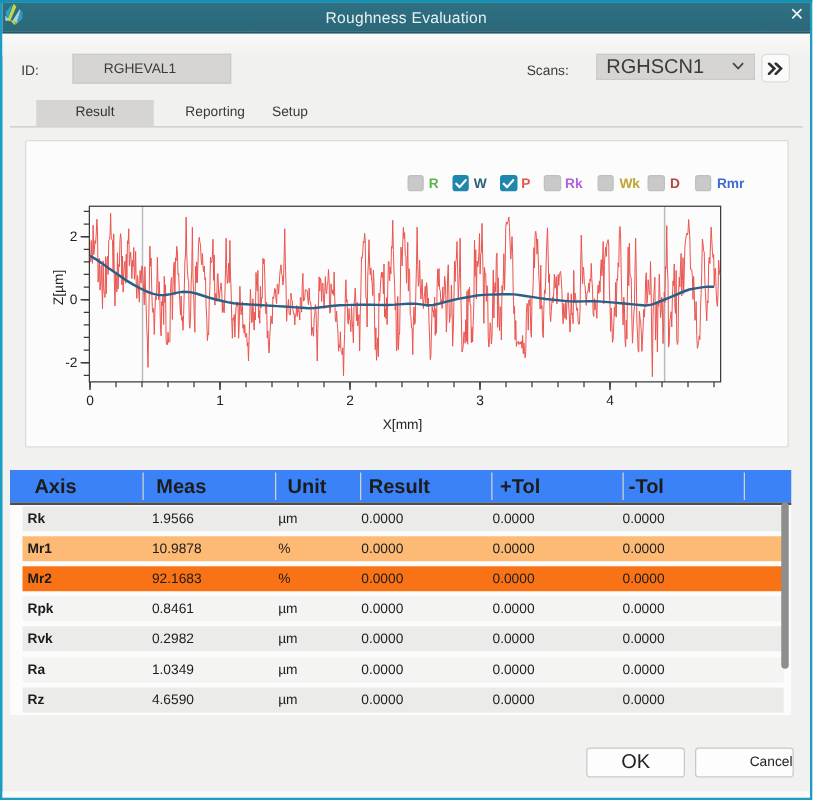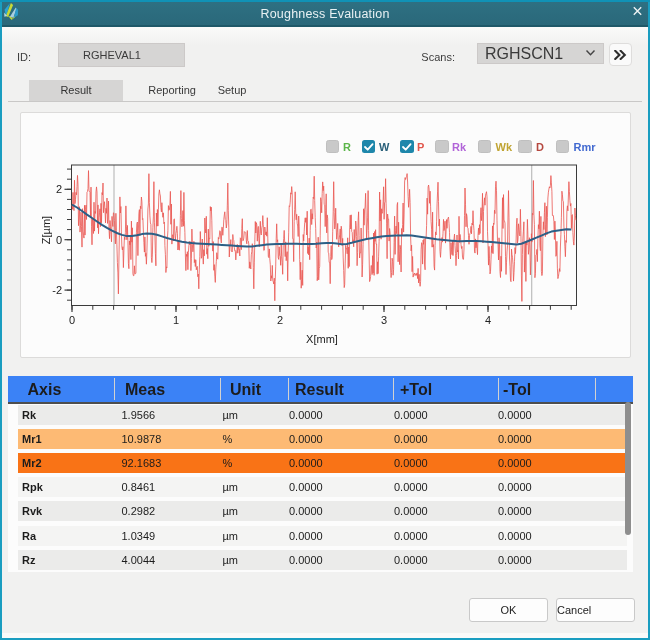--- a/index.html
+++ b/index.html
@@ -185,21 +185,21 @@
 <div style="position:absolute;left:18px;top:525.5px;width:609px;height:20px;background:#f4f4f3;font-size:11px;color:#1c1c1c;line-height:20px">
     <span style="position:absolute;left:4px;font-weight:700">Ra</span>
     <span style="position:absolute;left:103.5px">1.0349</span>
     <span style="position:absolute;left:204.5px">µm</span>
     <span style="position:absolute;left:271px">0.0000</span>
     <span style="position:absolute;left:376px">0.0000</span>
     <span style="position:absolute;left:480px">0.0000</span>
   </div>
 <div style="position:absolute;left:18px;top:549.7px;width:609px;height:20px;background:#ebebea;font-size:11px;color:#1c1c1c;line-height:20px">
     <span style="position:absolute;left:4px;font-weight:700">Rz</span>
-    <span style="position:absolute;left:103.5px">4.0044</span>
+    <span style="position:absolute;left:103.5px">4.6590</span>
     <span style="position:absolute;left:204.5px">µm</span>
     <span style="position:absolute;left:271px">0.0000</span>
     <span style="position:absolute;left:376px">0.0000</span>
     <span style="position:absolute;left:480px">0.0000</span>
   </div>
 <div class="abs" style="left:624.5px;top:402px;width:6px;height:133px;background:#8e8e8e;border-radius:3px"></div>
 <div class="abs" style="left:2px;top:633px;width:646px;height:5px;background:#fafaf9"></div>
-<div class="abs" style="left:469px;top:598px;width:79px;height:24px;background:#fdfdfd;border:1px solid #c9c9c9;box-sizing:border-box;border-radius:3px;text-align:center;font-size:11px;color:#222;line-height:22px">OK</div>
-<div class="abs" style="left:556px;top:598px;width:79px;height:24px;background:#fdfdfd;border:1px solid #c9c9c9;box-sizing:border-box;border-radius:3px;text-align:left;font-size:11px;color:#222;line-height:22px">Cancel</div>
+<div class="abs" style="left:469px;top:598px;width:79px;height:24px;background:#fdfdfd;border:1px solid #c9c9c9;box-sizing:border-box;border-radius:3px;text-align:center;font-size:16px;color:#222;line-height:22px">OK</div>
+<div class="abs" style="left:556px;top:598px;width:79px;height:24px;background:#fdfdfd;border:1px solid #c9c9c9;box-sizing:border-box;border-radius:3px;text-align:right;font-size:11px;color:#222;line-height:22px">Cancel</div>
 </body></html>

